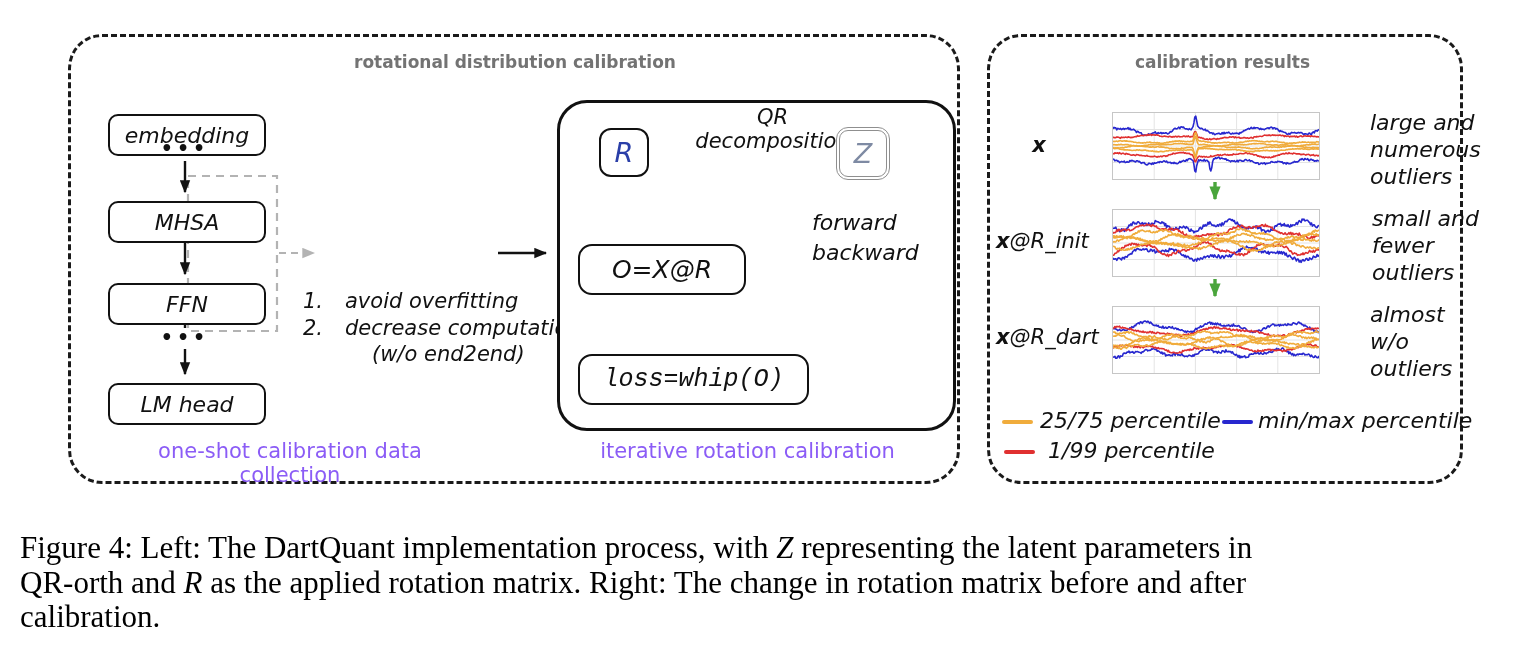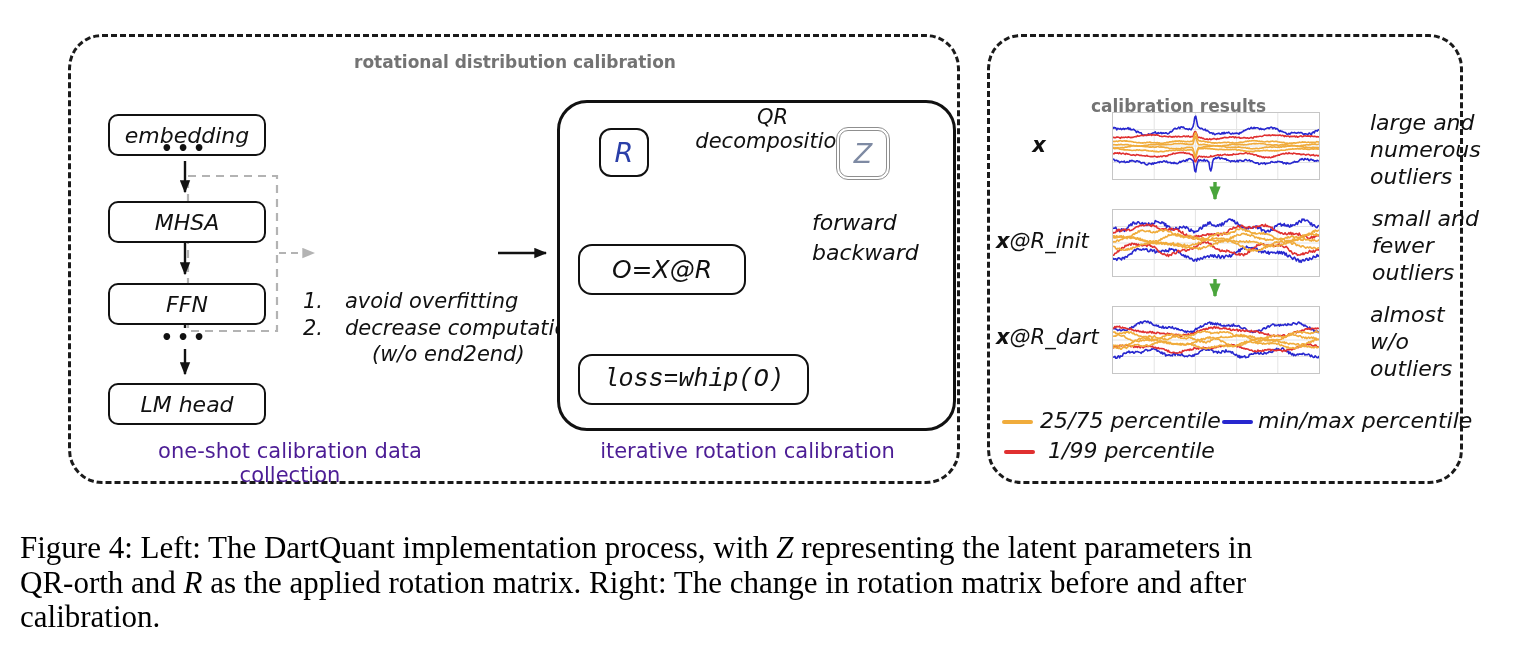--- a/index.html
+++ b/index.html
@@ -4,21 +4,21 @@
 <style>
   html,body{margin:0;padding:0;background:#fff;}
   body{font-family:"DejaVu Sans",sans-serif;color:#111;}
   .stage{position:relative;width:1522px;height:661px;background:#fff;overflow:hidden;}
   .overlay{position:absolute;left:0;top:0;width:1522px;height:661px;}
   .panel{position:absolute;border:3px dashed #1a1a1a;border-radius:34px;background:transparent;}
   .ptitle{position:absolute;font-weight:700;font-size:17px;text-align:center;color:#737373;}
   .box{position:absolute;border:2.5px solid #111;border-radius:10px;background:#fff;
        display:flex;align-items:center;justify-content:center;font-style:italic;font-size:22px;color:#111;}
   .dots{position:absolute;font-size:19px;font-weight:700;letter-spacing:4px;text-align:center;color:#111;}
-  .subcap{position:absolute;font-size:21px;text-align:center;color:#4c1d95;}
+  .subcap{position:absolute;font-size:21px;text-align:center;color:#8b5cf6;}
   .note-num{position:absolute;font-size:21px;font-style:italic;}
   .note-txt{position:absolute;font-size:21px;font-style:italic;}
   .iterbox{position:absolute;border:3px solid #111;border-radius:30px;background:#fff;}
   .qrlab{position:absolute;font-size:21px;font-style:italic;text-align:center;}
   .smallbox{position:absolute;display:flex;align-items:center;justify-content:center;
             font-style:italic;font-size:27px;background:#fff;}
   .rbox{border:2.5px solid #111;border-radius:12px;}
   .zbox{border:4px double #8f8f8f;border-radius:12px;}
   .bigx{font-size:28px;font-style:italic;}
   .rowlab{position:absolute;font-size:21px;font-style:italic;}
@@ -108,21 +108,21 @@
   <div class="box" style="left:578px;top:244px;width:164px;height:47px;border-radius:14px;font-size:25px;">O=X@R</div>
   <div class="box" style="left:578px;top:354px;width:227px;height:47px;border-radius:14px;font-size:25px;font-family:Liberation Mono, monospace;">loss=whip(O)</div>
 
   <div class="leg-lab" style="left:812px;top:210px;">forward</div>
   <div class="leg-lab" style="left:812px;top:240px;">backward</div>
 
   <div class="subcap" style="left:110px;top:439px;width:360px;">one-shot calibration data collection</div>
   <div class="subcap" style="left:600px;top:439px;width:295px;">iterative rotation calibration</div>
 
   <div class="panel" style="left:987px;top:34px;width:470px;height:444px;"></div>
-  <div class="ptitle" style="left:981px;top:52px;width:395px;margin-top:44px;">calibration results</div>
+  <div class="ptitle" style="left:1025px;top:52px;width:395px;">calibration results</div>
 
   <div class="rowlab" style="left:1024px;top:133px;width:30px;text-align:center;">
     <span class="bx">x</span><span></span>
   </div>
   <div class="rowlab" style="left:996px;top:229px;">
     <span class="bx">x</span><span>@R_init</span>
   </div>
   <div class="rowlab" style="left:996px;top:325px;">
     <span class="bx">x</span><span>@R_dart</span>
   </div>

